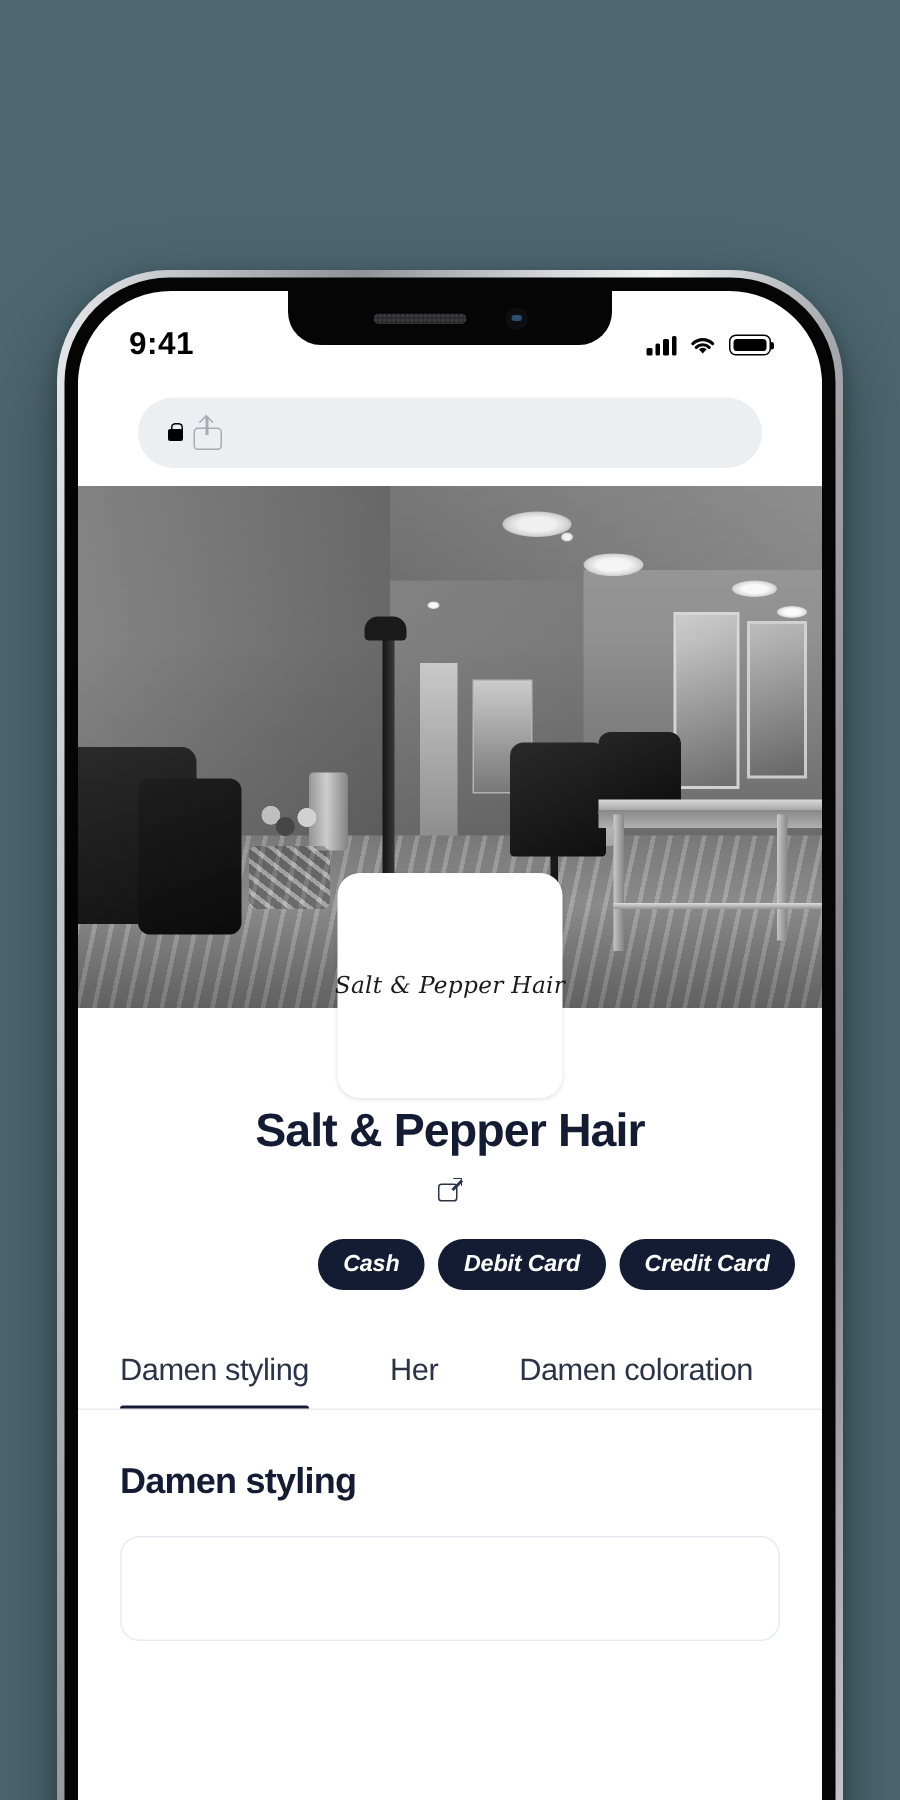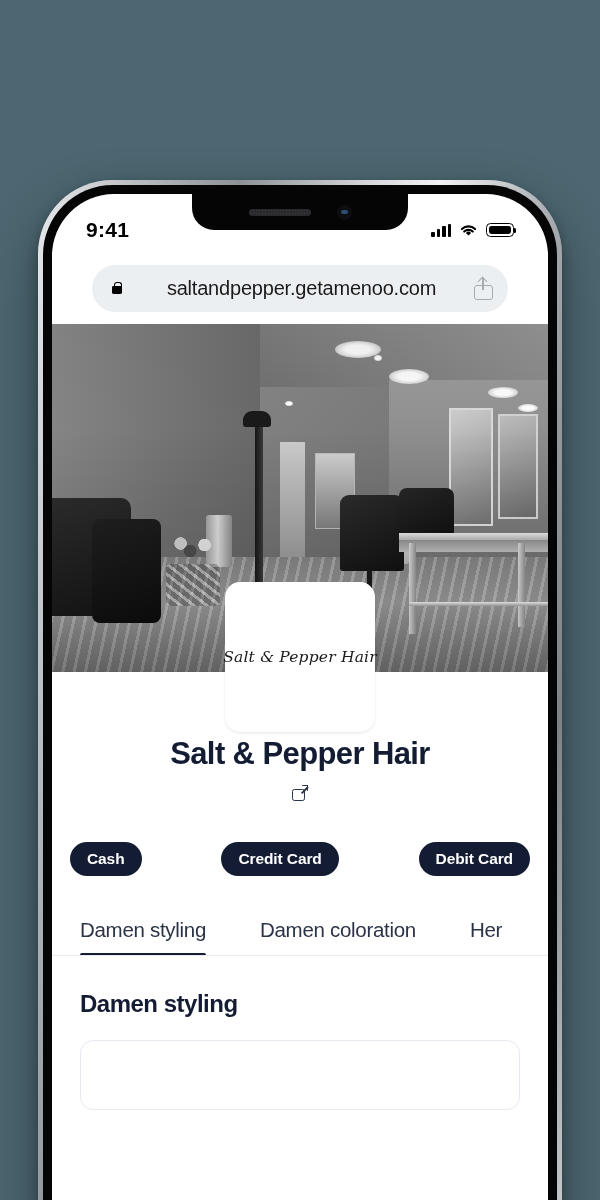--- a/index.html
+++ b/index.html
@@ -246,21 +246,21 @@
   .ext-icon .ln{
     position:absolute; right:0px; top:0.5px; width:9px; height:1.9px;
     background:#2b3347; transform:rotate(-45deg); transform-origin:right center;
   }
   .ext-icon .hd{
     position:absolute; right:0px; top:0px; width:6.4px; height:6.4px;
     border-top:1.9px solid #2b3347; border-right:1.9px solid #2b3347;
     border-radius:1px;
   }
 
-  .pays { margin-top:41px; display:flex; justify-content:space-between; gap:9px; }
+  .pays { margin-top:25px; display:flex; justify-content:flex-end; gap:9px;font-style:italic; }
   .pay-pill{
     background:#131c33; color:#fff;
     font-size:15.5px; font-weight:700;
     padding:8px 17px; border-radius:20px;
     letter-spacing:-.1px; white-space:nowrap;
   }
 
   .hours { margin-top:32px; }
   .hours-link{
     font-size:19px; font-weight:700; color:#131c33;
@@ -332,21 +332,20 @@
             </svg>
             <div class="battery">
                 <span></span>
               </div>
           </div>
         </div>
 
         <div class="browser-bar">
           <div class="url-pill">
             <span class="lock-icon"></span>
-            <span class="url-text">saltandpepper.getamenoo.com</span>
             <span class="share-icon">
               <span class="box"></span>
                 <span class="arr"></span>
                 <span class="head"></span>
             </span>
           </div>
         </div>
 
         <div class="page">
 
@@ -394,30 +393,30 @@
             <div class="biz-addr">
               <span class="ext-icon">
                 <span class="bx"></span>
                   <span class="ln"></span>
                   <span class="hd"></span>
               </span>
             </div>
 
             <div class="pays">
               <span class="pay-pill">Cash</span>
+              <span class="pay-pill">Debit Card</span>
               <span class="pay-pill">Credit Card</span>
-              <span class="pay-pill">Debit Card</span>
             </div>
 
           </div>
 
           <div class="tabs">
             <div class="tab active">Damen styling</div>
+            <div class="tab">Her</div>
             <div class="tab">Damen coloration</div>
-            <div class="tab">Her</div>
           </div>
 
           <div class="section">
             <div class="section-title">Damen styling</div>
             <div class="svc-card"></div>
           </div>
 
         </div>
       </div>
     </div>

